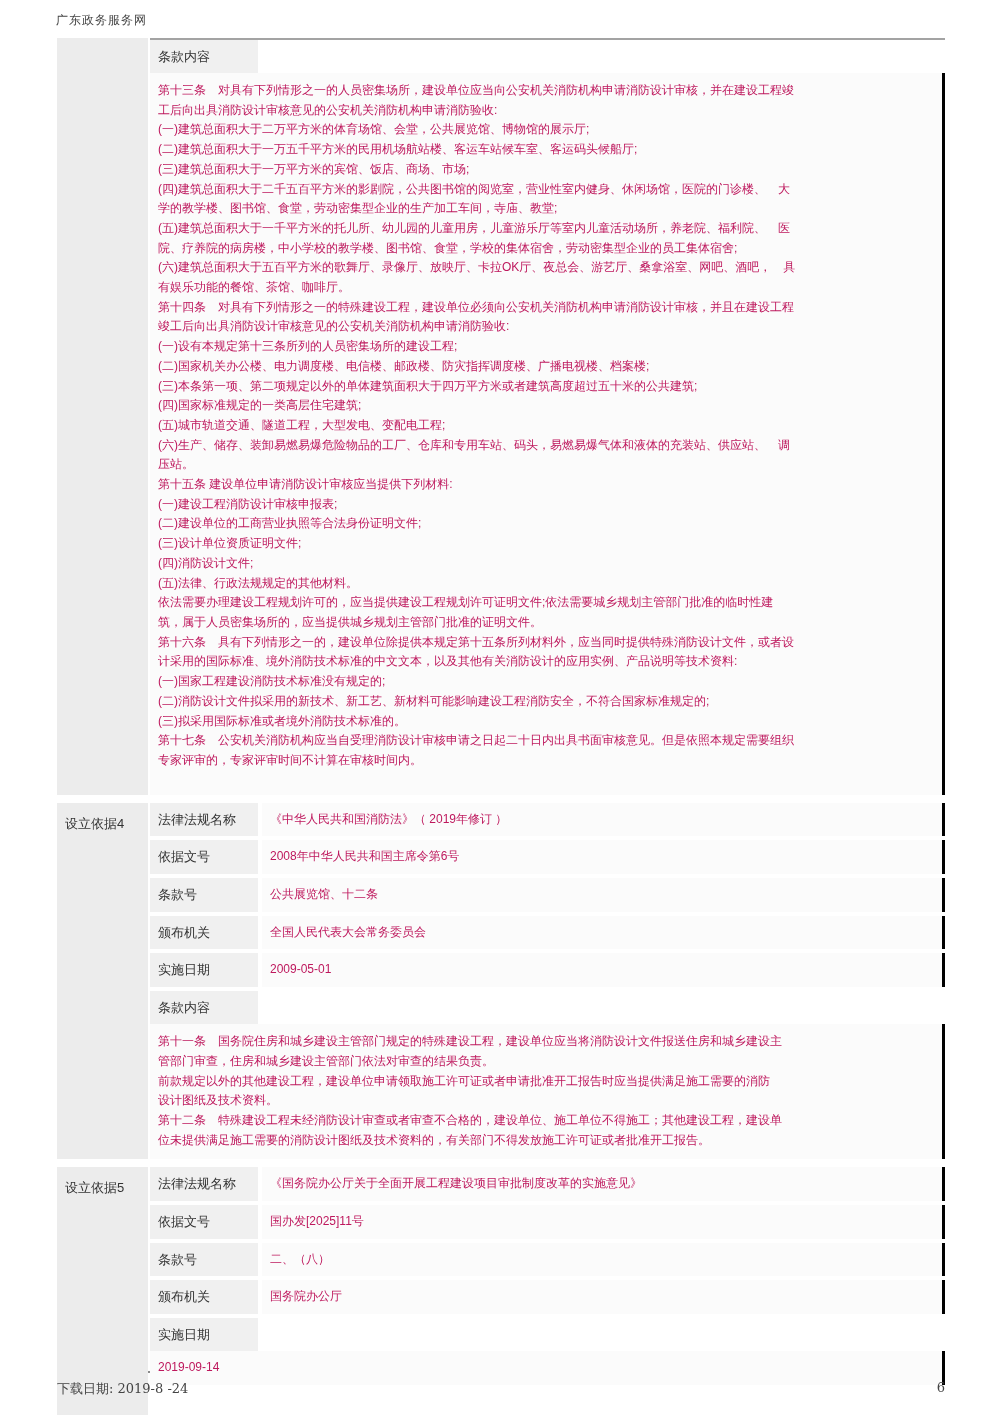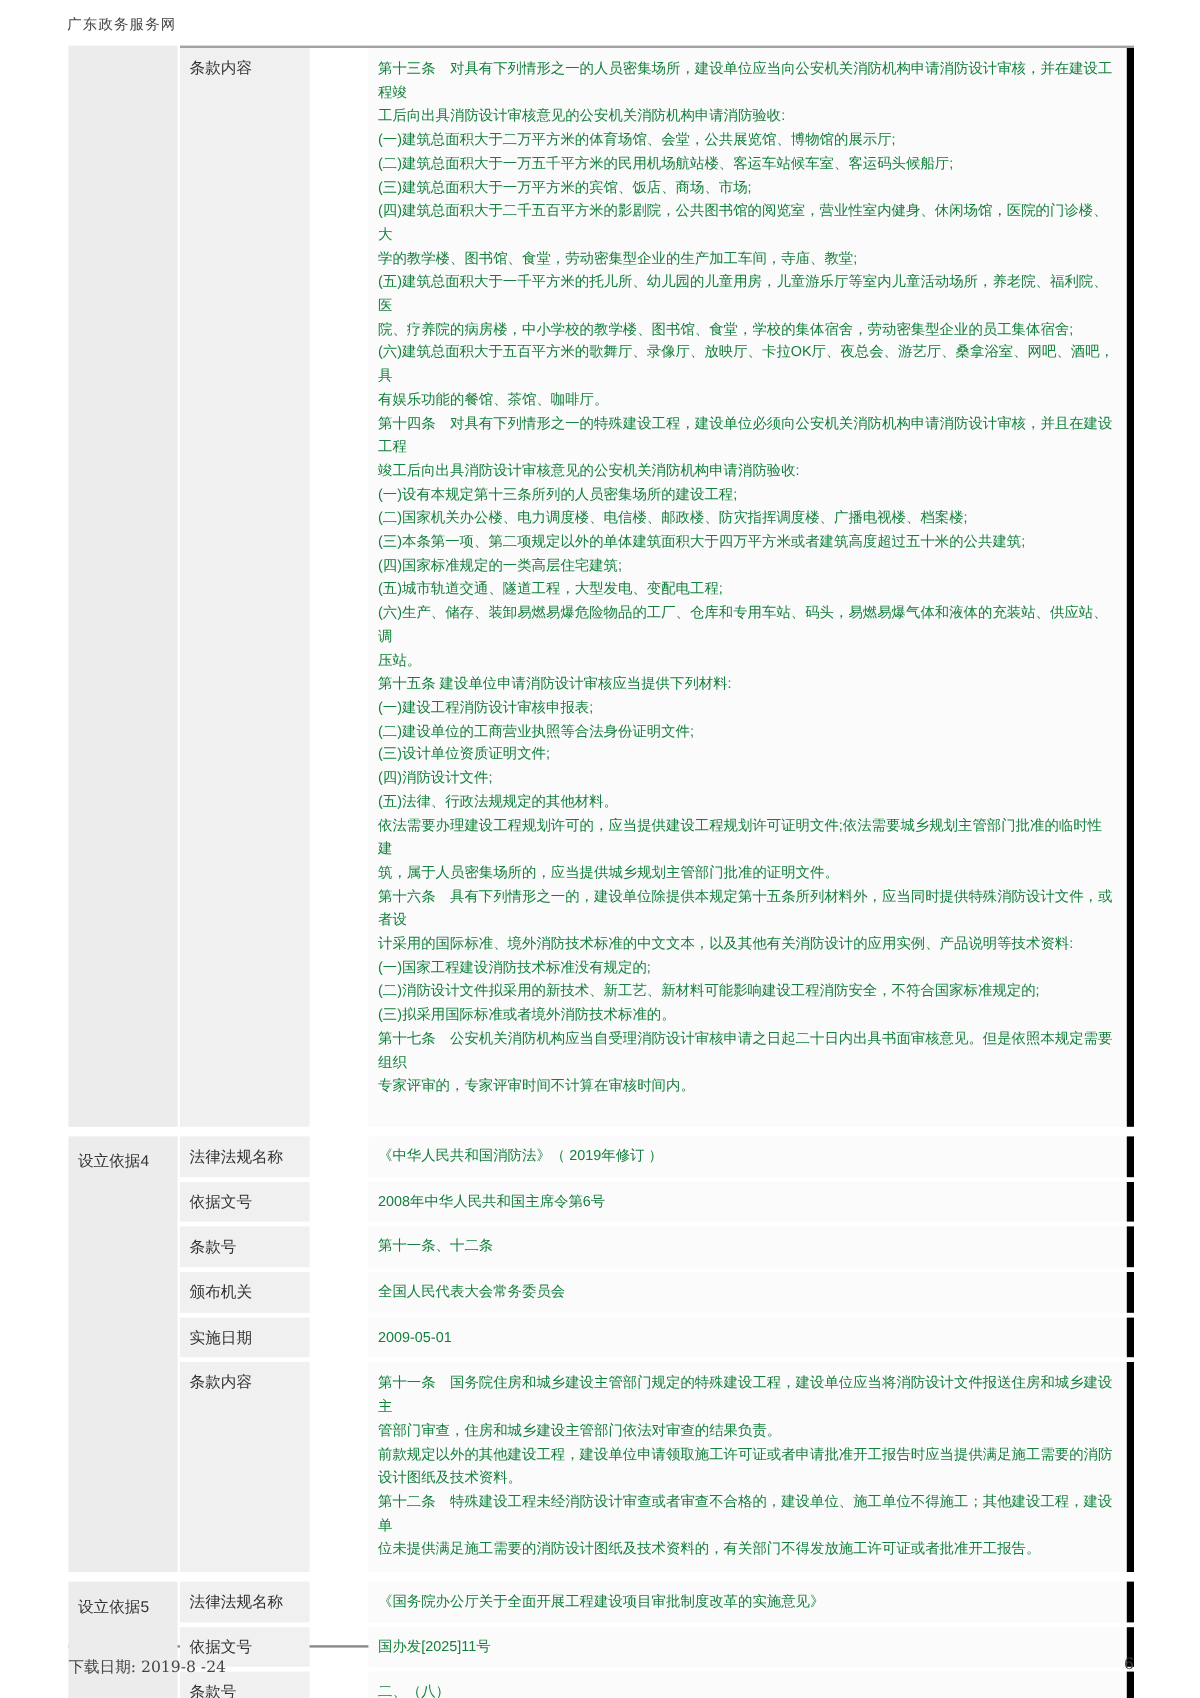--- a/index.html
+++ b/index.html
@@ -48,42 +48,41 @@
     flex:1;
     display:flex;
     flex-direction:column;
   }
   .block--first .rows{ border-top:2px solid #a3a3a3; }
   .row{
     display:flex;
     align-items:stretch;
     margin-bottom:4px;
   }
-  .row:last-child{ margin-bottom:0; }
+  .row:last-child{ margin-bottom:0;flex-direction:column; }
   .label{
     width:108px;
     flex-shrink:0;
     background:#f0f0f0;
     margin-right:4px;
     padding:8px 4px 7px 8px;
     box-sizing:border-box;
     font-size:13px;
     color:#333;
   }
   .value{
     flex:1;
     background:#fbfbfb;
-    border-right:6px solid #000000;
+    border-right:3px solid #000000;
     padding:7px 10px 7px 8px;
     box-sizing:border-box;
     font-size:12px;
     line-height:19.7px;
-    color:#15803d;
+    color:#be185d;
     white-space:pre-line;
-    margin-left:45px;
   }
   .row--multi .value{ padding-top:8px; padding-bottom:24px; }
   .row--multi2 .value{ padding-top:8px; padding-bottom:9px; }
   .row--single{ min-height:31px; }
   .page-footer{
     position:absolute;
     left:57px; right:55px;
     top:1380px;
     display:flex;
     justify-content:space-between;
@@ -151,21 +150,21 @@
         <div class="row row--single">
           <div class="label">法律法规名称</div>
           <div class="value">《中华人民共和国消防法》（ 2019年修订 ）</div>
         </div>
         <div class="row row--single">
           <div class="label">依据文号</div>
           <div class="value">2008年中华人民共和国主席令第6号</div>
         </div>
         <div class="row row--single">
           <div class="label">条款号</div>
-          <div class="value">第十一条、十二条</div>
+          <div class="value">公共展览馆、十二条</div>
         </div>
         <div class="row row--single">
           <div class="label">颁布机关</div>
           <div class="value">全国人民代表大会常务委员会</div>
         </div>
         <div class="row row--single">
           <div class="label">实施日期</div>
           <div class="value">2009-05-01</div>
         </div>
         <div class="row row--multi2">

